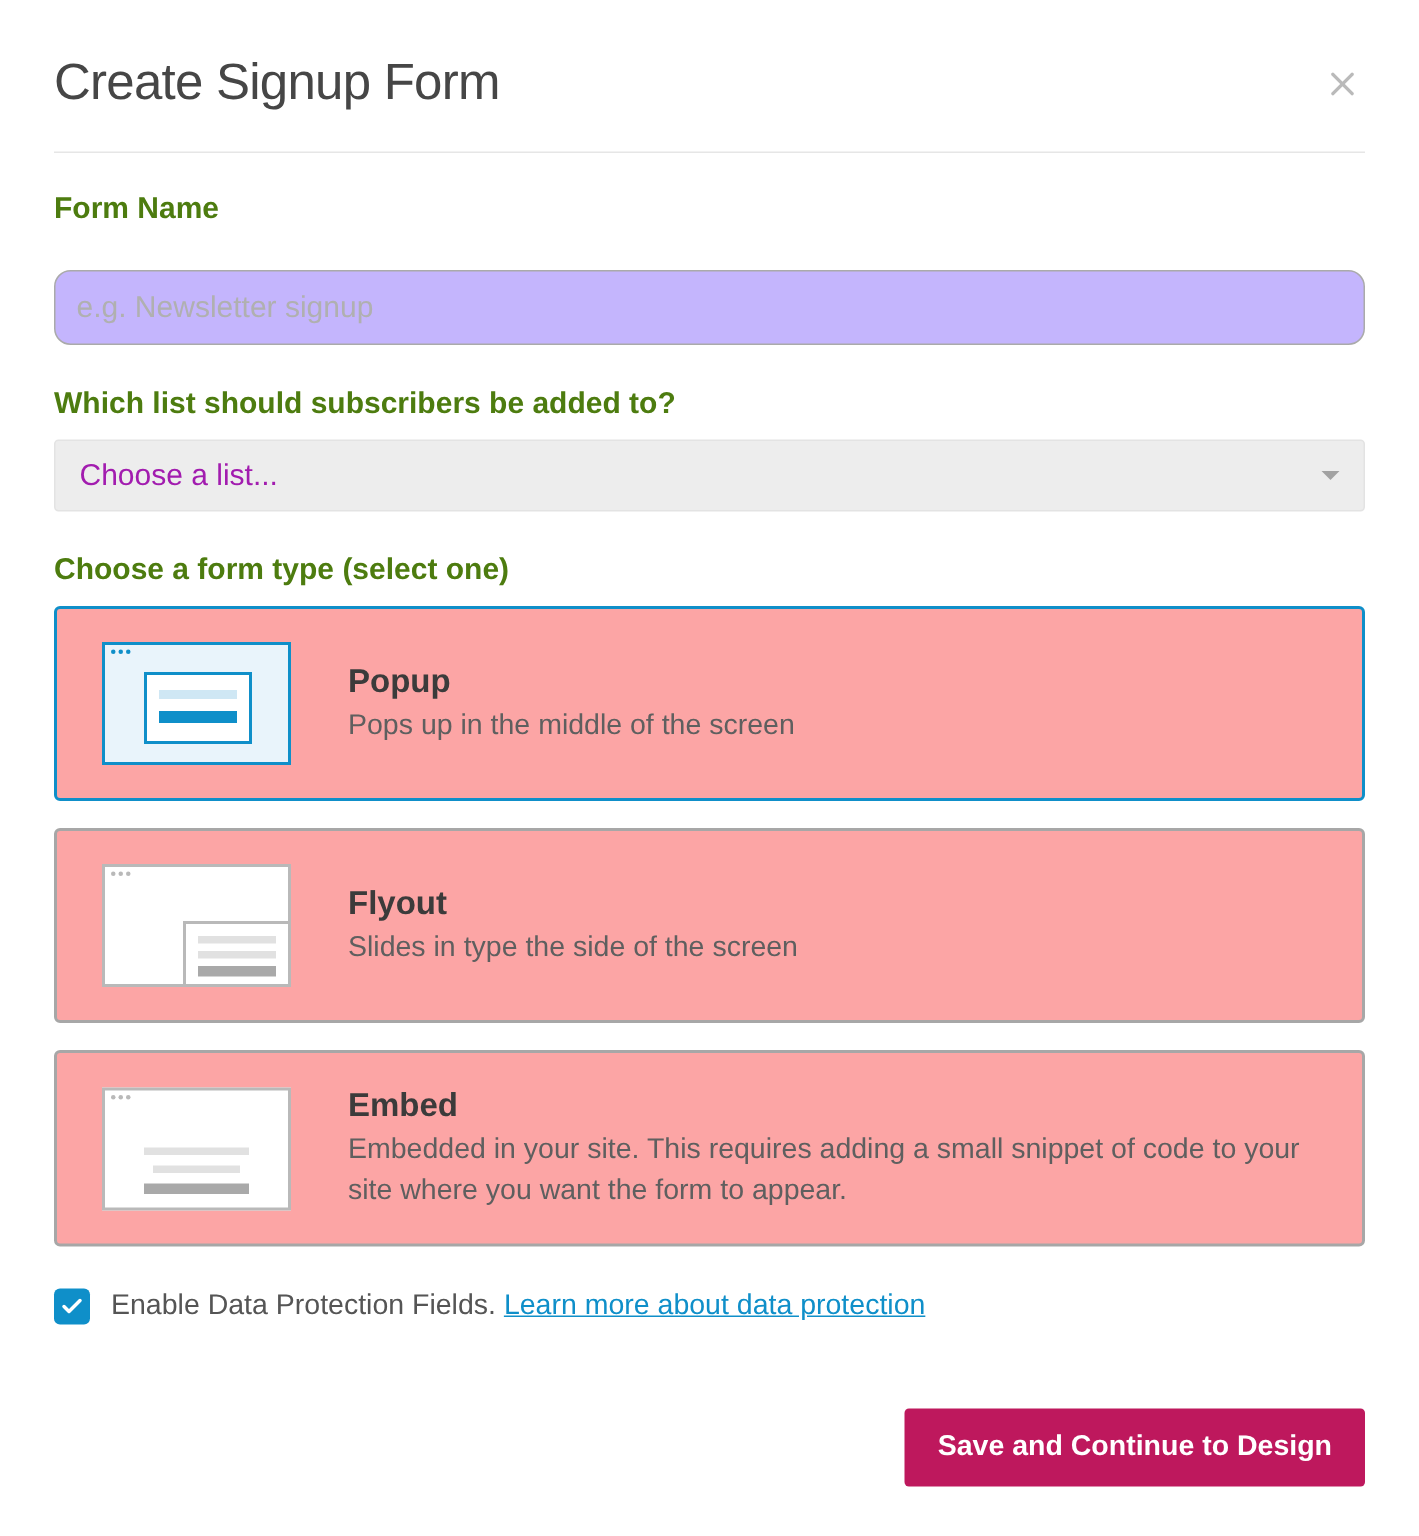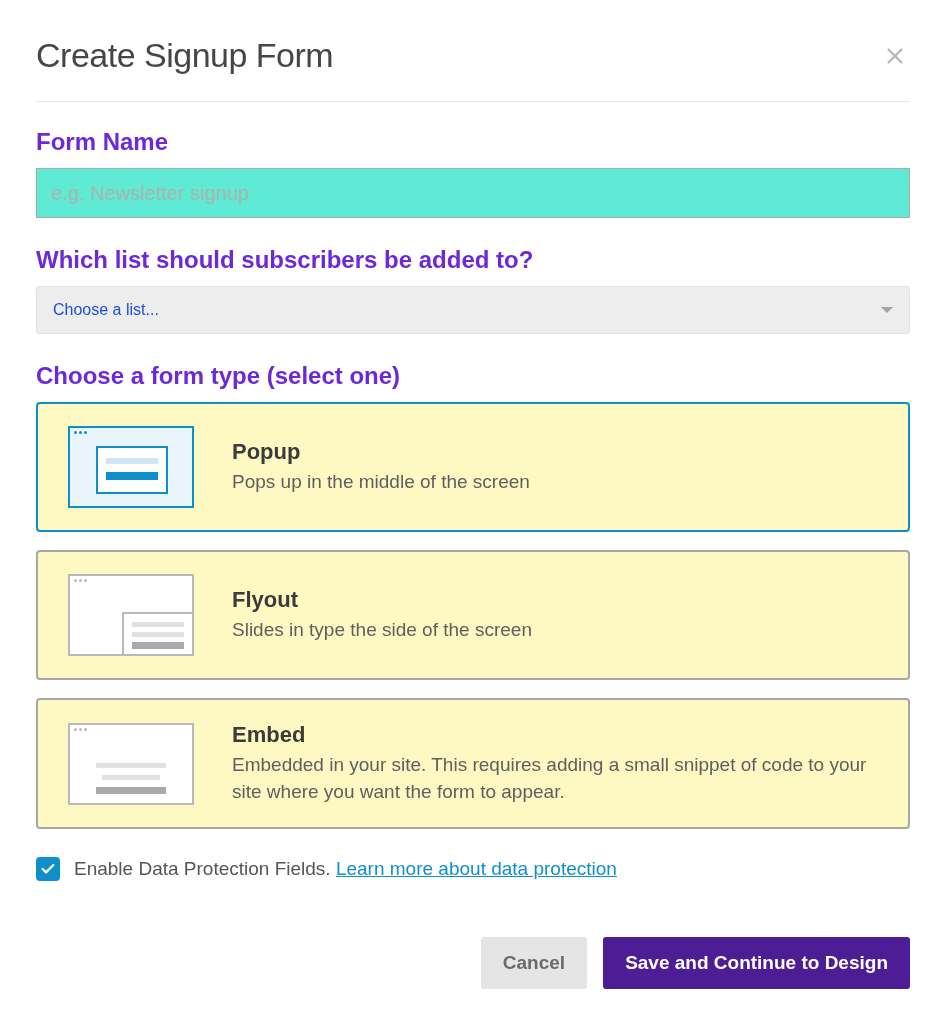--- a/index.html
+++ b/index.html
@@ -26,70 +26,71 @@
     color: #464646;
     letter-spacing: -0.5px;
   }
   .close-x {
     color: #bababa;
     cursor: pointer;
     padding: 4px;
   }
   .close-x svg { width: 22px; height: 22px; display: block; }
   .label {
-    font-size: 24px;
-    color: #6d28d9;
+    font-size: 20px;
+    color: #4d7c0f;
     font-weight: 600;
     margin-bottom: 12px;
   }
   .text-input {
     width: 100%;
     height: 50px;
     border: 1px solid #aaa;
-    border-radius: 0;
+    border-radius: 11px;
     padding: 0 14px;
     font-size: 20px;
     color: #333;
-    background: #5eead4;
+    background: #c4b5fd;
+    margin-top: 17px;
   }
   .text-input::placeholder { color: #b0b0b0; }
   .section { margin-bottom: 28px; }
   .select-wrap {
     width: 100%;
     height: 48px;
     background: #ededed;
     border: 1px solid #e3e3e3;
     border-radius: 3px;
     display: flex;
     align-items: center;
     justify-content: space-between;
     padding: 0 16px;
     cursor: pointer;
   }
   .select-placeholder {
-    color: #1d4ed8;
-    font-size: 16px;
+    color: #a21caf;
+    font-size: 20px;
   }
   .caret-down {
     width: 0; height: 0;
     border-left: 6px solid transparent;
     border-right: 6px solid transparent;
     border-top: 6px solid #a2a2a2;
   }
   .type-card {
     width: 100%;
     border: 2px solid #a7a7a7;
     border-radius: 4px;
     display: flex;
     align-items: center;
     padding: 22px 30px;
     gap: 38px;
     margin-bottom: 18px;
     cursor: pointer;
-    background: #fef9c3;
+    background: #fca5a5;
   }
   .type-card.selected {
     border-color: #0f8fc9;
   }
   .card-thumb {
     width: 126px;
     height: 82px;
     flex-shrink: 0;
     position: relative;
   }
@@ -206,21 +207,21 @@
     border-radius: 3px;
     font-size: 19px;
     font-weight: 600;
     cursor: pointer;
   }
   .btn-cancel {
     background: #e5e5e5;
     color: #6a6a6a;
   }
   .btn-primary {
-    background: #4c1d95;
+    background: #be185d;
     color: #fff;
     text-align: right;
   }
 </style>
 </head>
 <body>
 
 <div class="header">
   <h1 class="title">Create Signup Form</h1>
   <div class="close-x">
@@ -316,15 +317,14 @@
       <polyline points="20 6 9 17 4 12"></polyline>
     </svg>
   </div>
   <div>
     <span>Enable Data Protection Fields.</span>
     <span class="link">Learn more about data protection</span>
   </div>
 </div>
 
 <div class="footer">
-  <button class="btn btn-cancel">Cancel</button>
   <button class="btn btn-primary">Save and Continue to Design</button>
 </div>
 
 </body></html>

